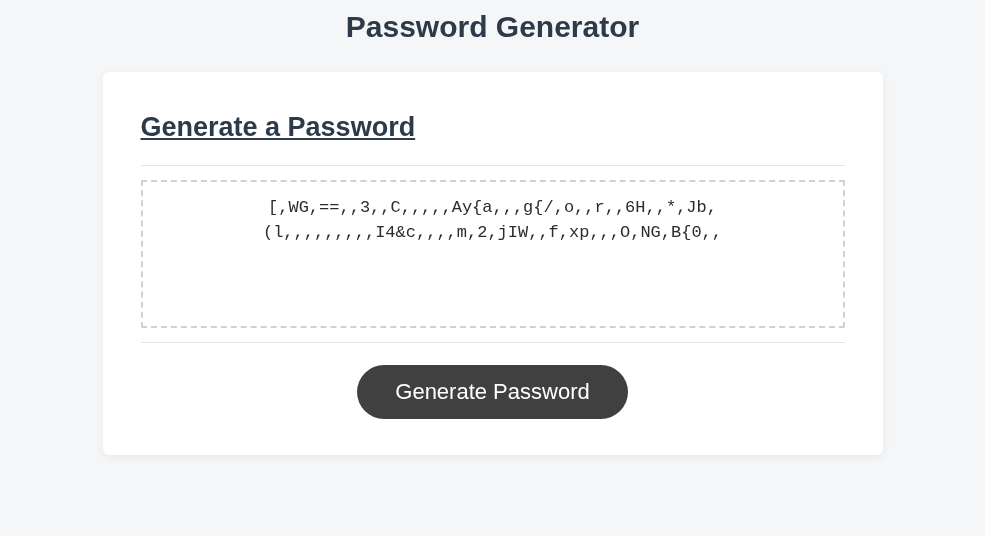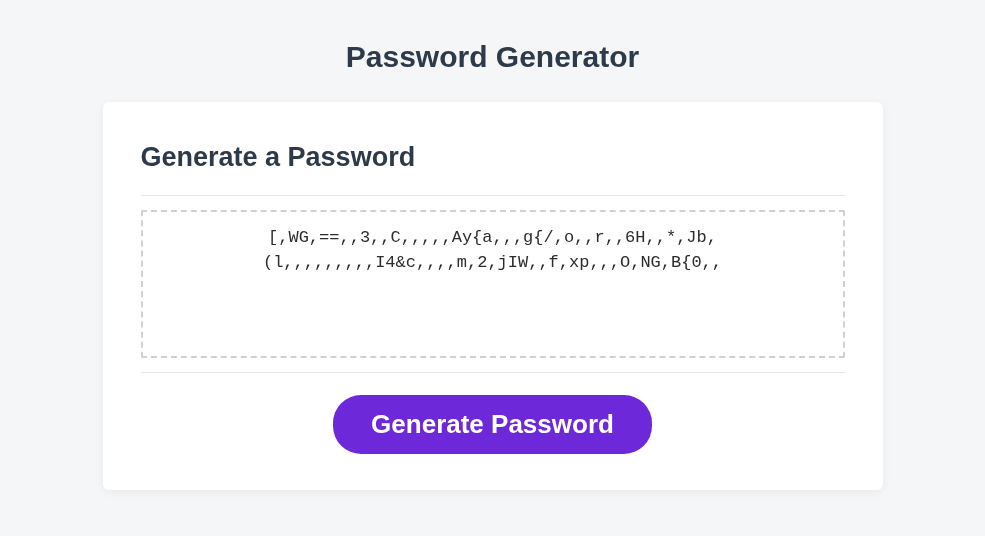--- a/index.html
+++ b/index.html
@@ -12,36 +12,37 @@
       background-color: #f5f6f8;
       width: 985px;
       height: 536px;
       overflow: hidden;
     }
     .page-title {
       text-align: center;
       font-size: 30px;
       font-weight: 700;
       color: #2c3a4a;
-      padding-top: 40px;
+      padding-top: 10px;
       padding-bottom: 28px;
     }
     .card {
       background: #ffffff;
       width: 780px;
       margin: 0 auto;
       border-radius: 6px;
       box-shadow: 0 2px 10px rgba(0,0,0,0.06);
       padding: 40px 38px 36px 38px;
     }
     .card-title {
       font-size: 27px;
       font-weight: 700;
       color: #2c3a4a;
       margin-bottom: 22px;
+      text-decoration: underline;
     }
     .divider-top {
       border: none;
       border-top: 1px solid #e5e6ea;
       margin-bottom: 14px;
     }
     .password-box {
       border: 2px dashed #cfd1d6;
       border-radius: 2px;
       min-height: 148px;
@@ -60,26 +61,26 @@
     }
     .divider-bottom {
       border: none;
       border-top: 1px solid #e5e6ea;
       margin-bottom: 22px;
     }
     .button-row {
       text-align: center;
     }
     .generate-btn {
-      background-color: #6d28d9;
+      background-color: #404040;
       color: #ffffff;
       border: none;
       border-radius: 28px;
-      font-size: 26px;
-      font-weight: 700;
+      font-size: 22px;
+      font-weight: 400;
       padding: 14px 38px;
       cursor: pointer;
     }
   </style>
 </head>
 <body>
 
 <h1 class="page-title">Password Generator</h1>
 
 <div class="card">

